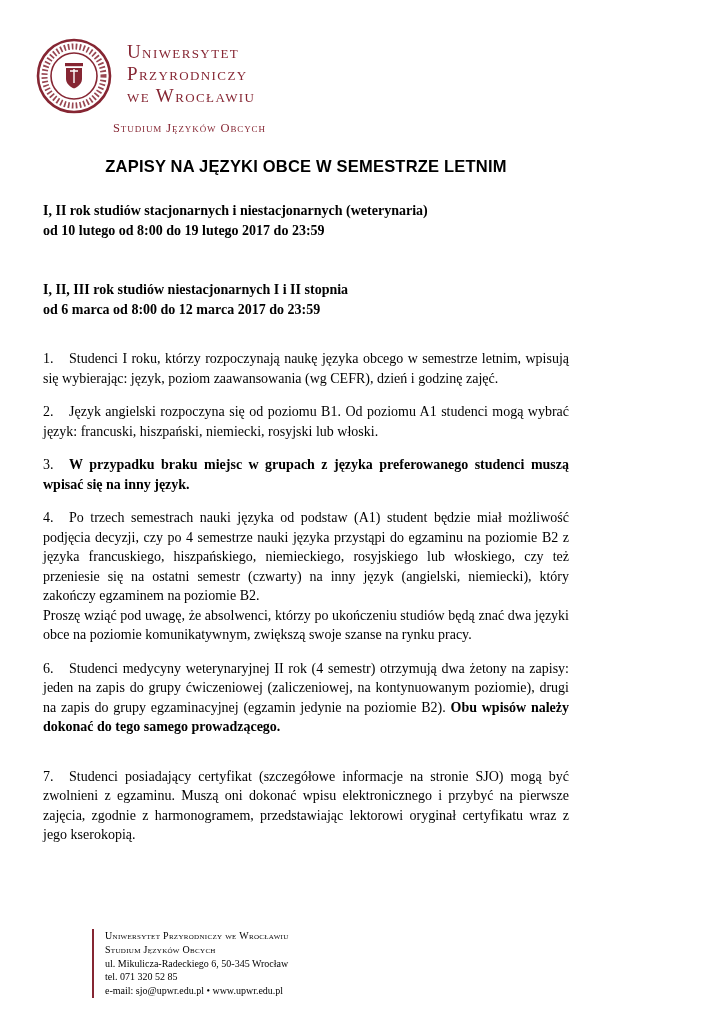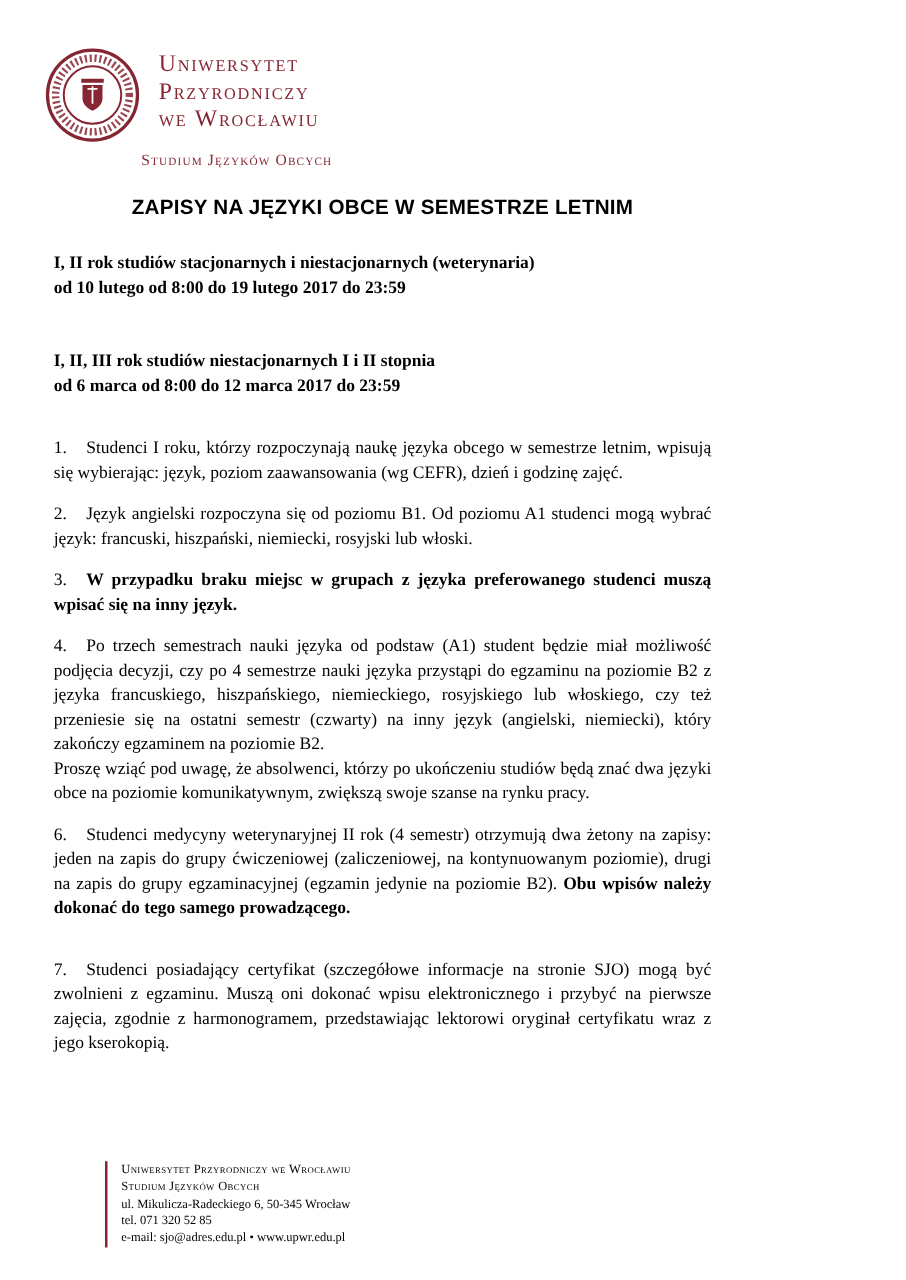--- a/index.html
+++ b/index.html
@@ -69,21 +69,21 @@
     text-align: justify;
     font-size: 14px; line-height: 19.5px;
   }
   .list-item.first { margin-top: 0; }
   .list-item.gap-before { margin-top: 30px; }
   .num { display: inline-block; min-width: 13px; margin-right: 13px; }
 
   
   .doc-footer {
     position: absolute;
-    left: 84px; top: 929px;
+    left: 92px; top: 929px;
     border-left: 2px solid #862633;
     padding-left: 11px;
     font-size: 10px; line-height: 13.8px;
     color: #000;
   }
   .smallcaps { font-variant: small-caps; letter-spacing: 0.3px; }
 </style>
 </head>
 <body>
 
@@ -138,16 +138,16 @@
 
     <p class="list-item gap-before"><span class="num">7.</span><span>Studenci posiadający certyfikat (szczegółowe informacje na stronie SJO) mogą być zwolnieni z egzaminu. Muszą oni dokonać wpisu elektronicznego i przybyć na pierwsze zajęcia, zgodnie z harmonogramem, przedstawiając lektorowi oryginał certyfikatu wraz z jego kserokopią.</span></p>
 
   </div>
 
   <div class="doc-footer">
     <div class="smallcaps">Uniwersytet Przyrodniczy we Wrocławiu</div>
     <div class="smallcaps">Studium Języków Obcych</div>
     <div>ul. Mikulicza-Radeckiego 6, 50-345 Wrocław</div>
     <div>tel. 071 320 52 85</div>
-    <div>e-mail: sjo@adres.edu.pl • www.upwr.edu.pl</div>
+    <div>e-mail: sjo@upwr.edu.pl • www.upwr.edu.pl</div>
   </div>
 
 </div>
 
 </body></html>

